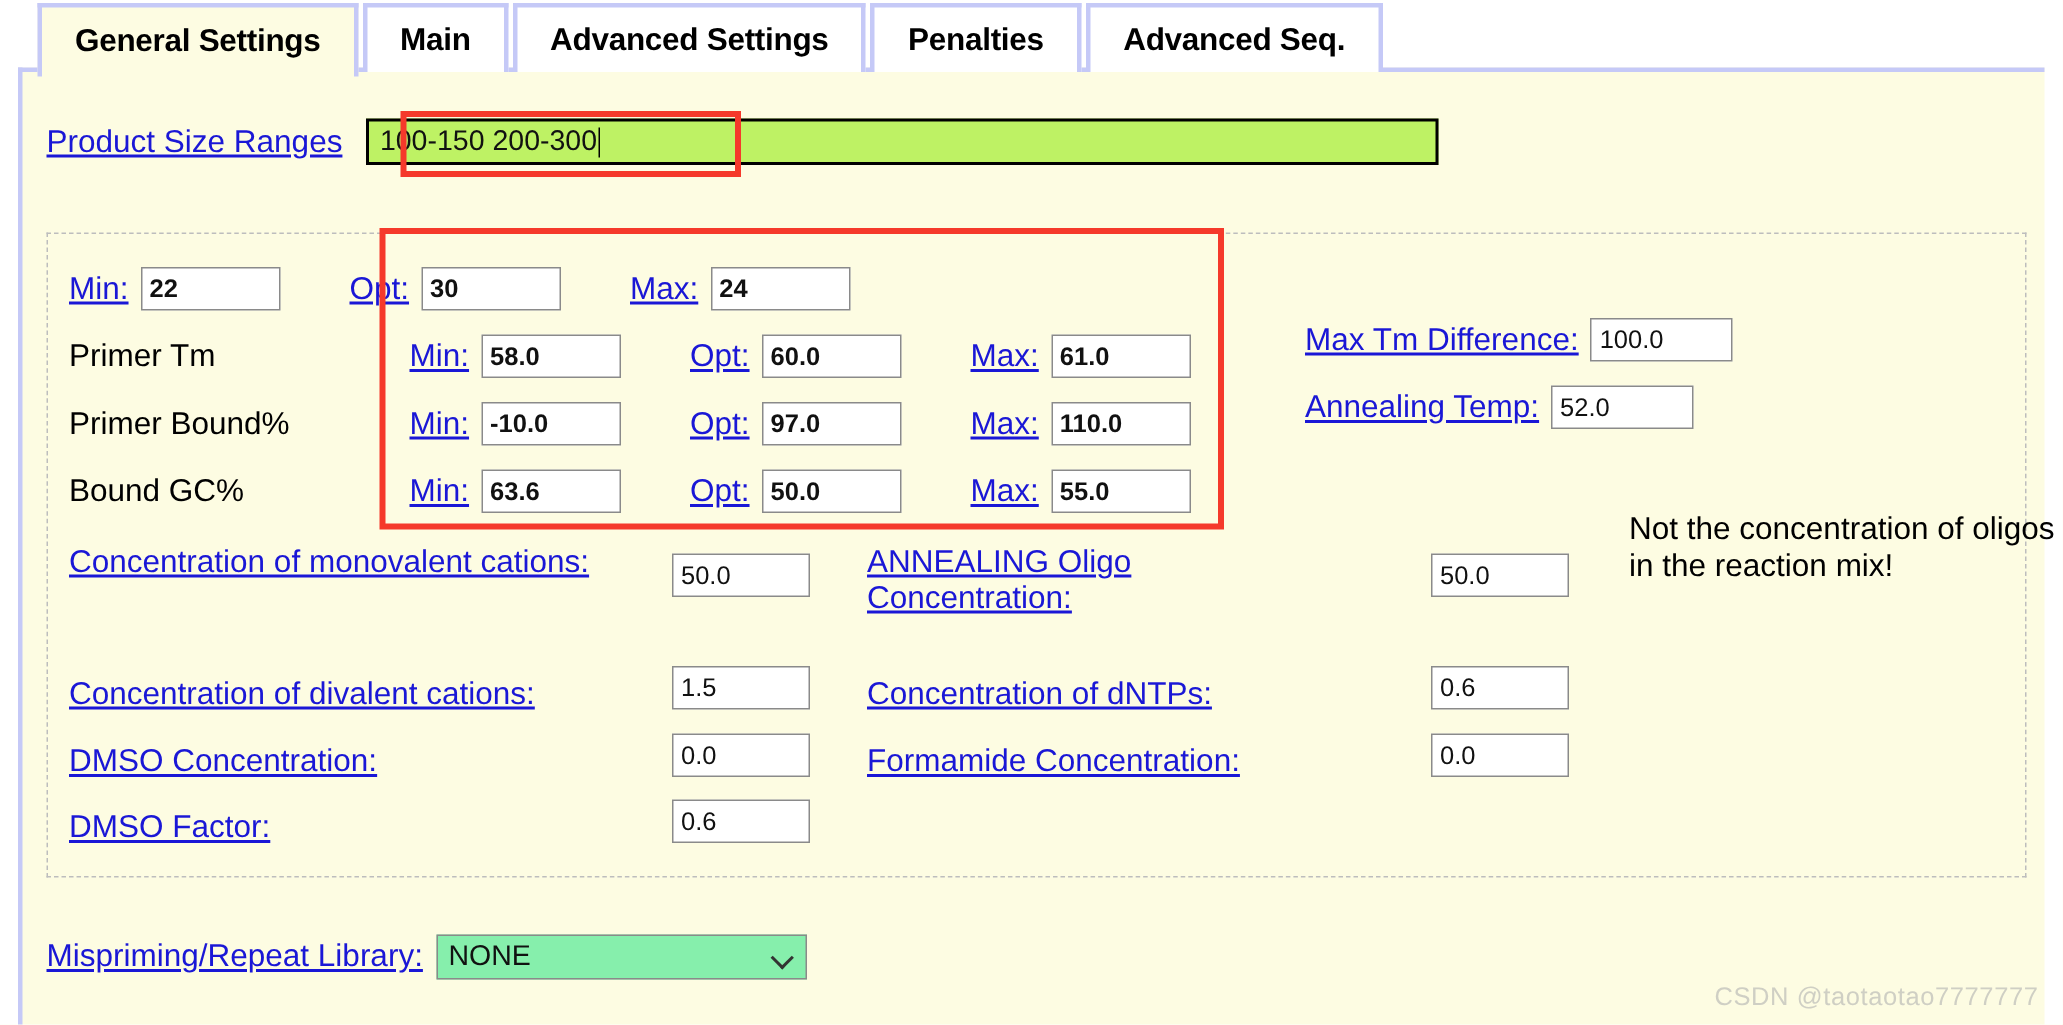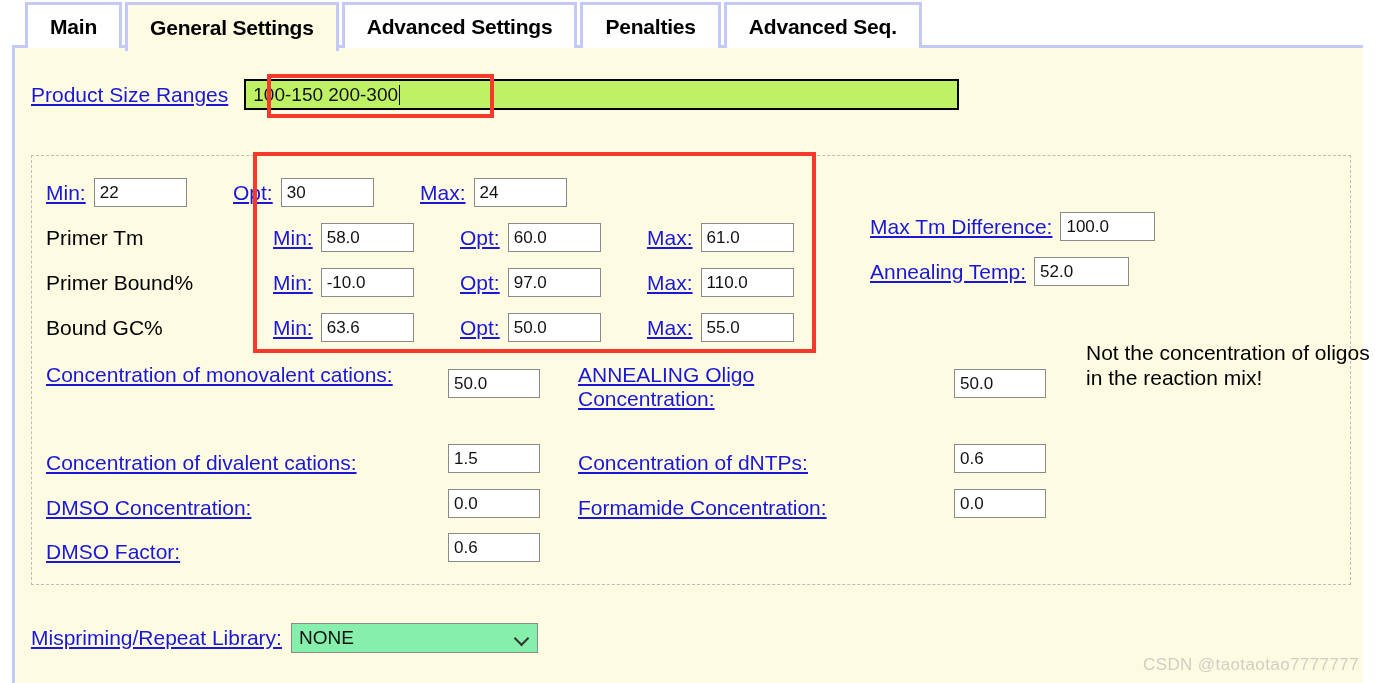--- a/index.html
+++ b/index.html
@@ -133,21 +133,21 @@
   }
   .prow .pname {
     width: 227px;
     font-size: 21px;
     color: #000000;
     white-space: nowrap;
   }
   .trio { display: flex; align-items: center; }
   .cell { display: flex; align-items: center; width: 187px; }
   .cell .lnk { margin-right: 8px; }
-  .cell .txt { width: 93px; }
+  .cell .txt { width: 93px; font-weight: bold; }
 
   
   .rpair {
     position: absolute;
     display: flex;
     align-items: center;
   }
   .rpair .lnk { margin-right: 8px; }
   #mtd { left: 838px; top: 56px; }
   #mtd .txt { width: 95px; }
@@ -231,25 +231,25 @@
     letter-spacing: 0.4px;
     z-index: 20;
   }
 </style>
 </head>
 <body>
 
 <div id="page">
 
   <div class="tabbar">
+    <div class="tab active">
+        <span>General Settings</span>
+      </div>
     <div class="tab">
         <span>Main</span>
-      </div>
-    <div class="tab active">
-        <span>General Settings</span>
       </div>
     <div class="tab">
         <span>Advanced Settings</span>
       </div>
     <div class="tab">
         <span>Penalties</span>
       </div>
     <div class="tab">
         <span>Advanced Seq.</span>
       </div>

